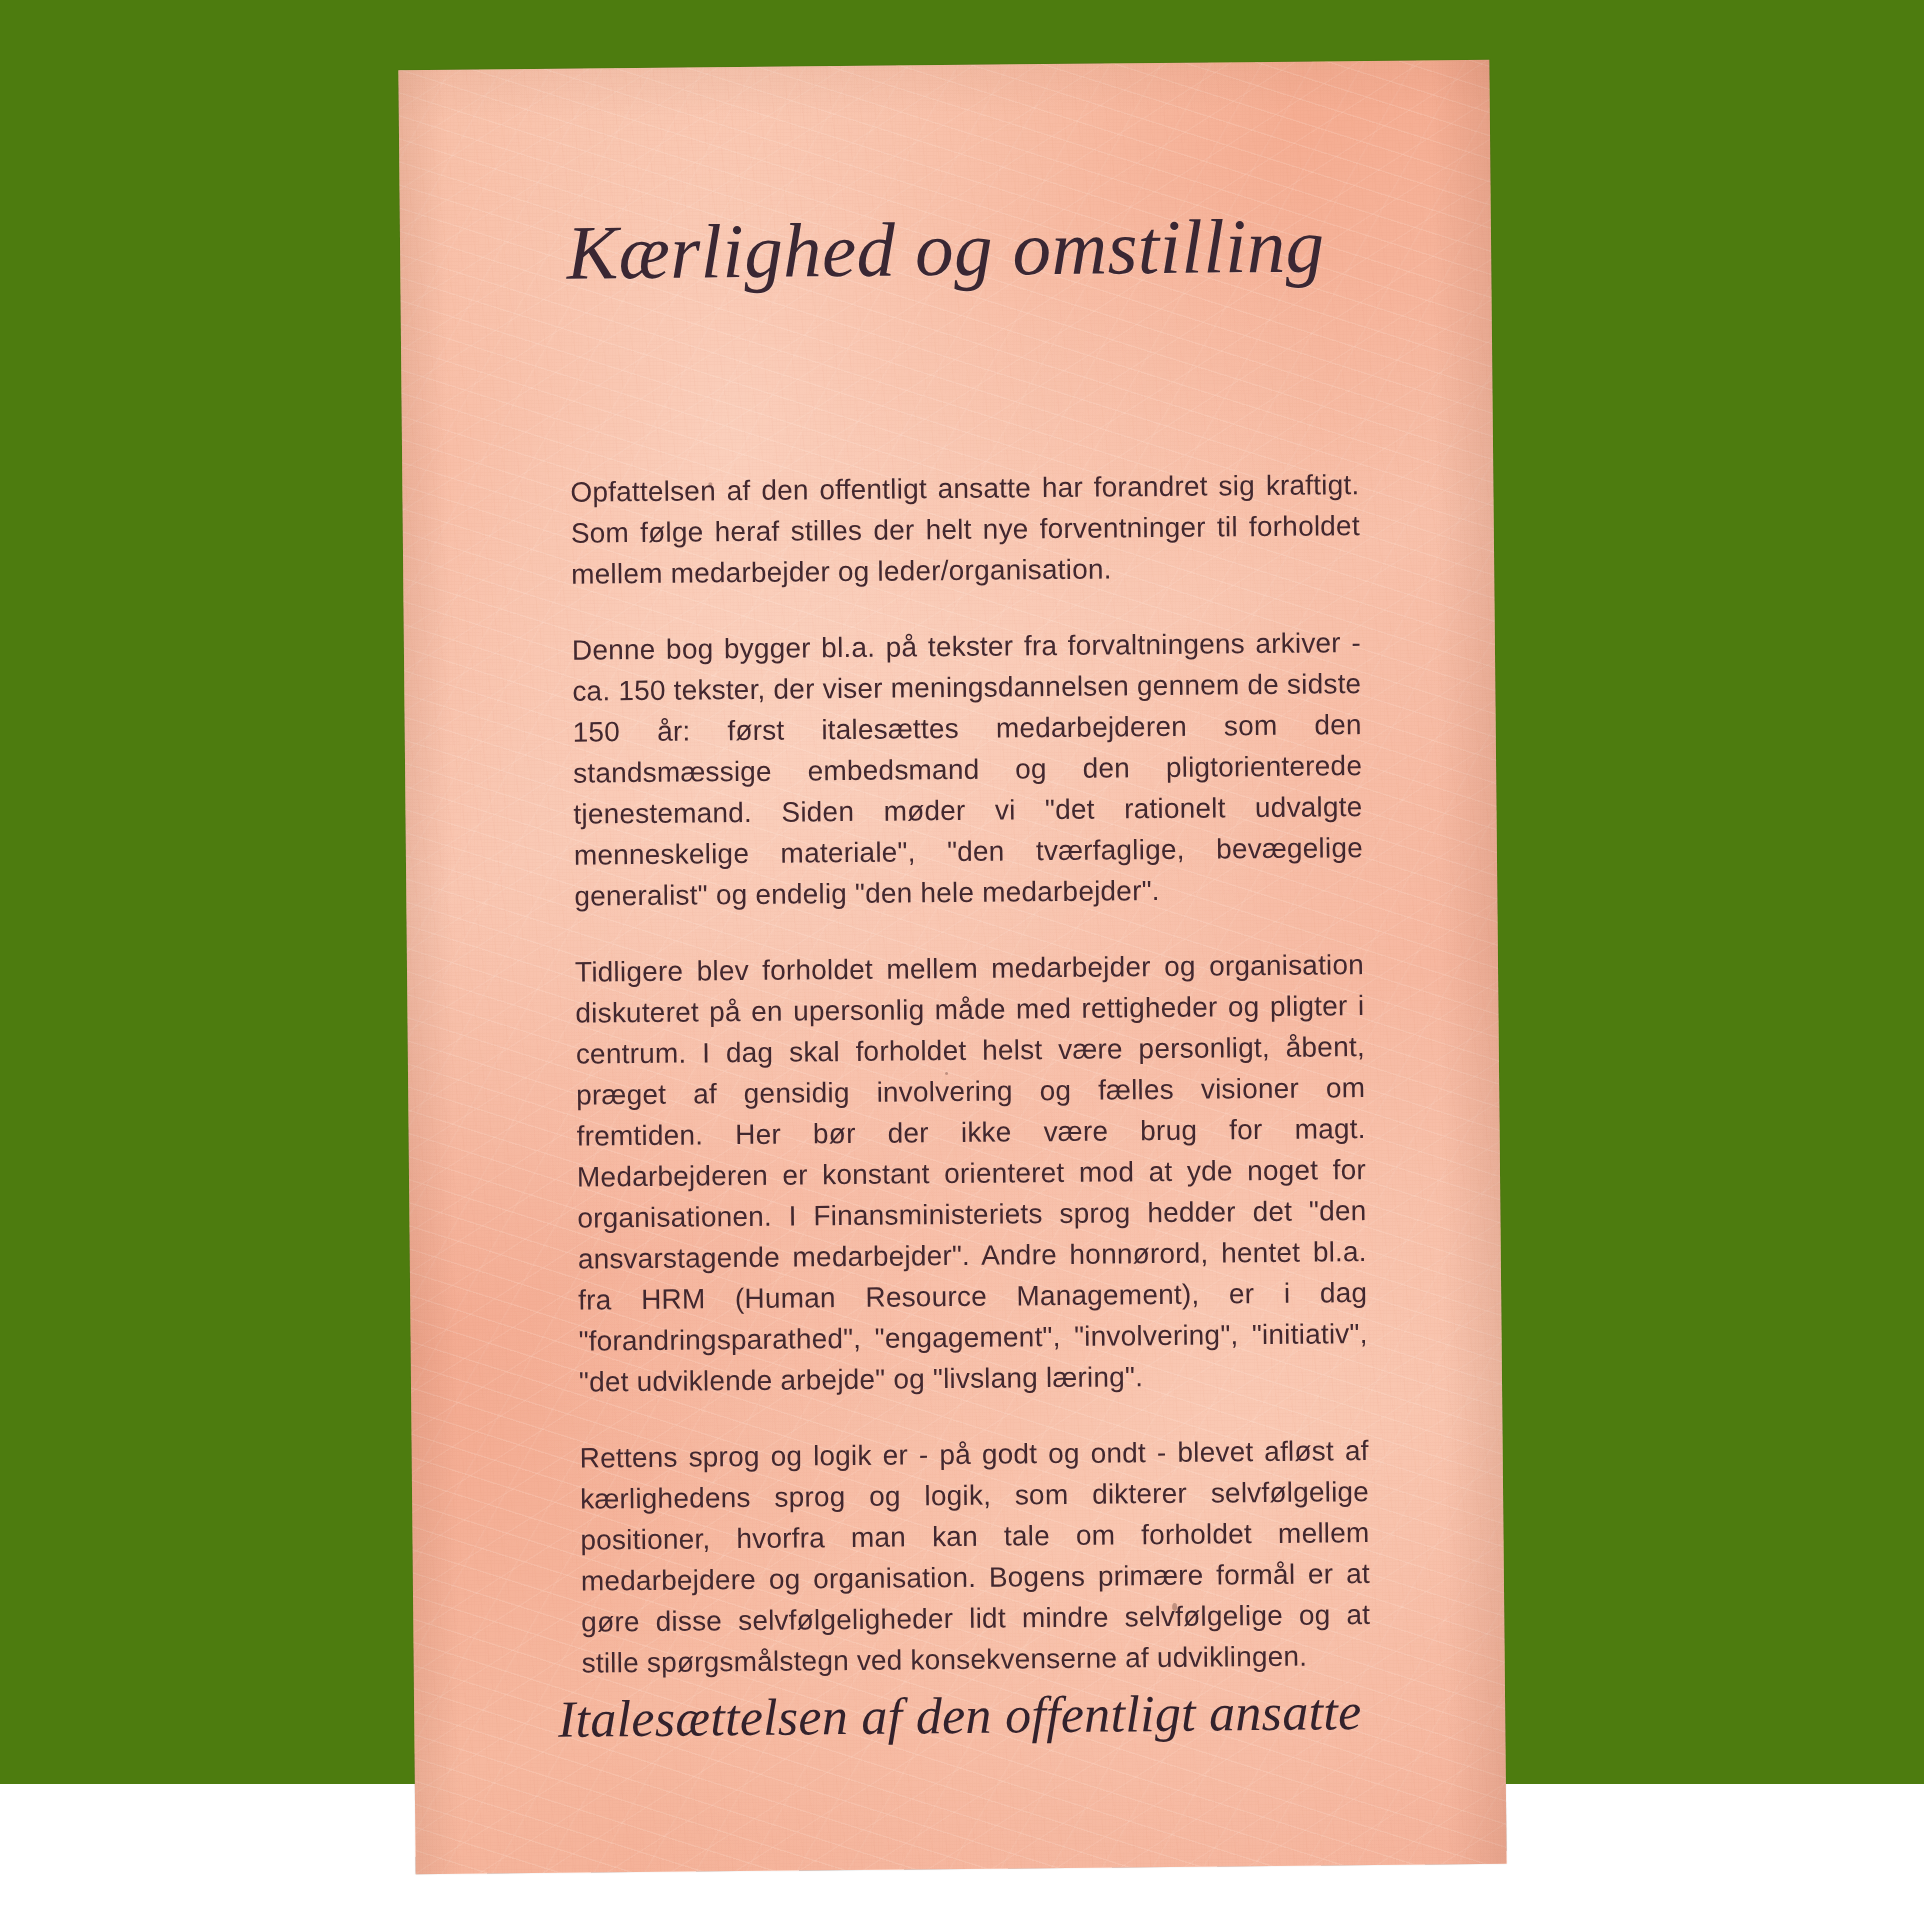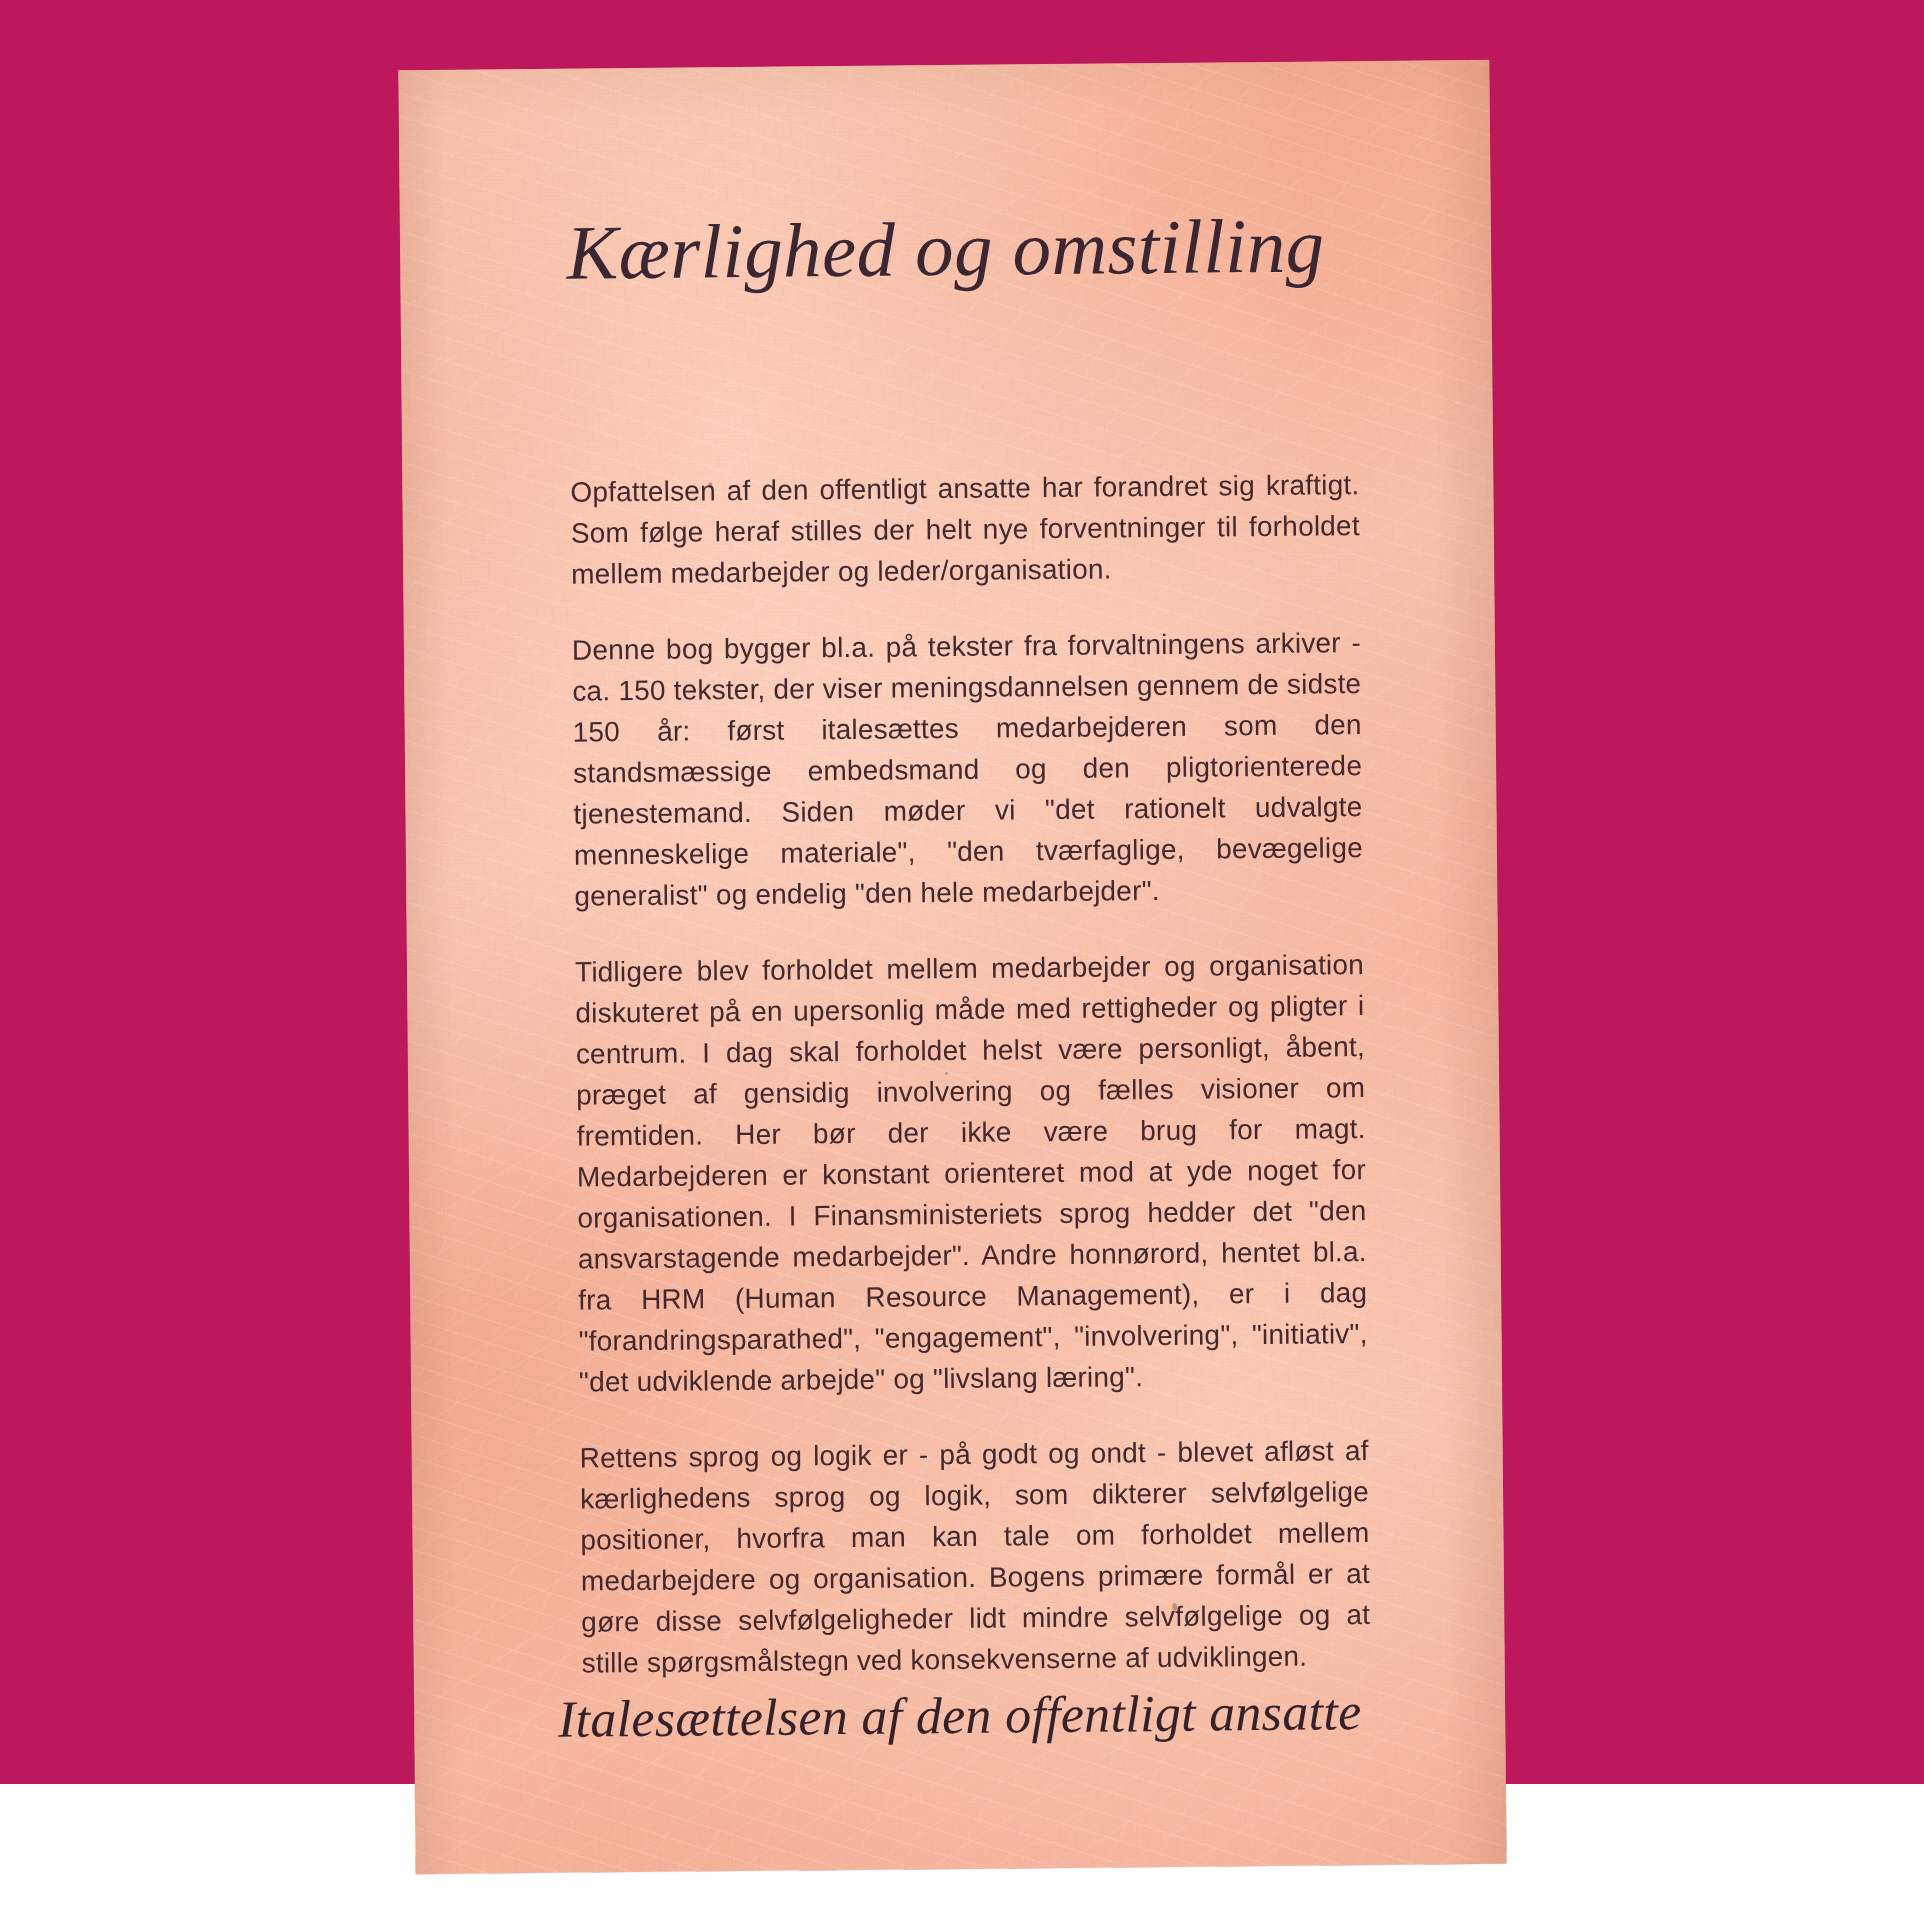--- a/index.html
+++ b/index.html
@@ -11,21 +11,21 @@
     width: 1925px;
     height: 1925px;
     overflow: hidden;
     font-family: "Liberation Sans", sans-serif;
   }
 
   .page {
     position: relative;
     width: 1925px;
     height: 1784px;
-    background: #be185d;
+    background: #4d7c0f;
   }
 
   
   .cover {
     position: absolute;
     left: 407px;
     top: 65px;
     width: 1091px;
     height: 1804px;
     background:

